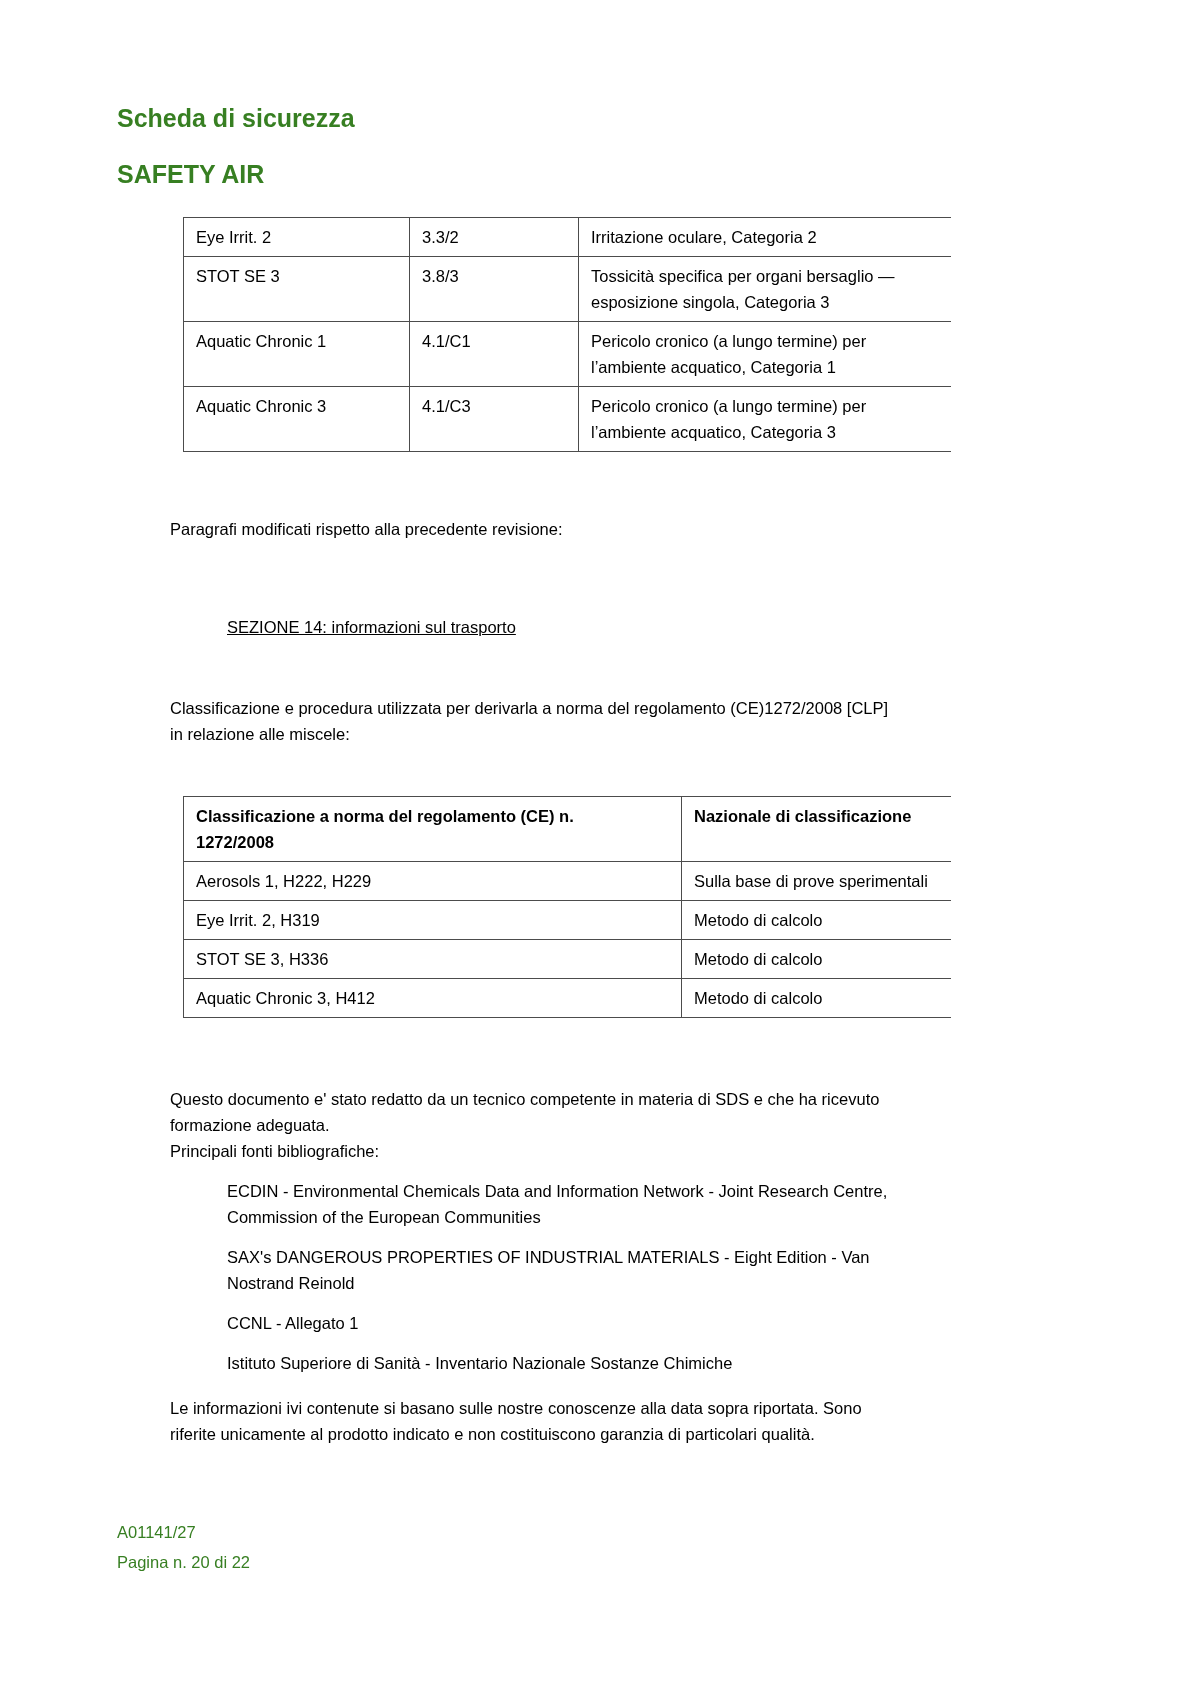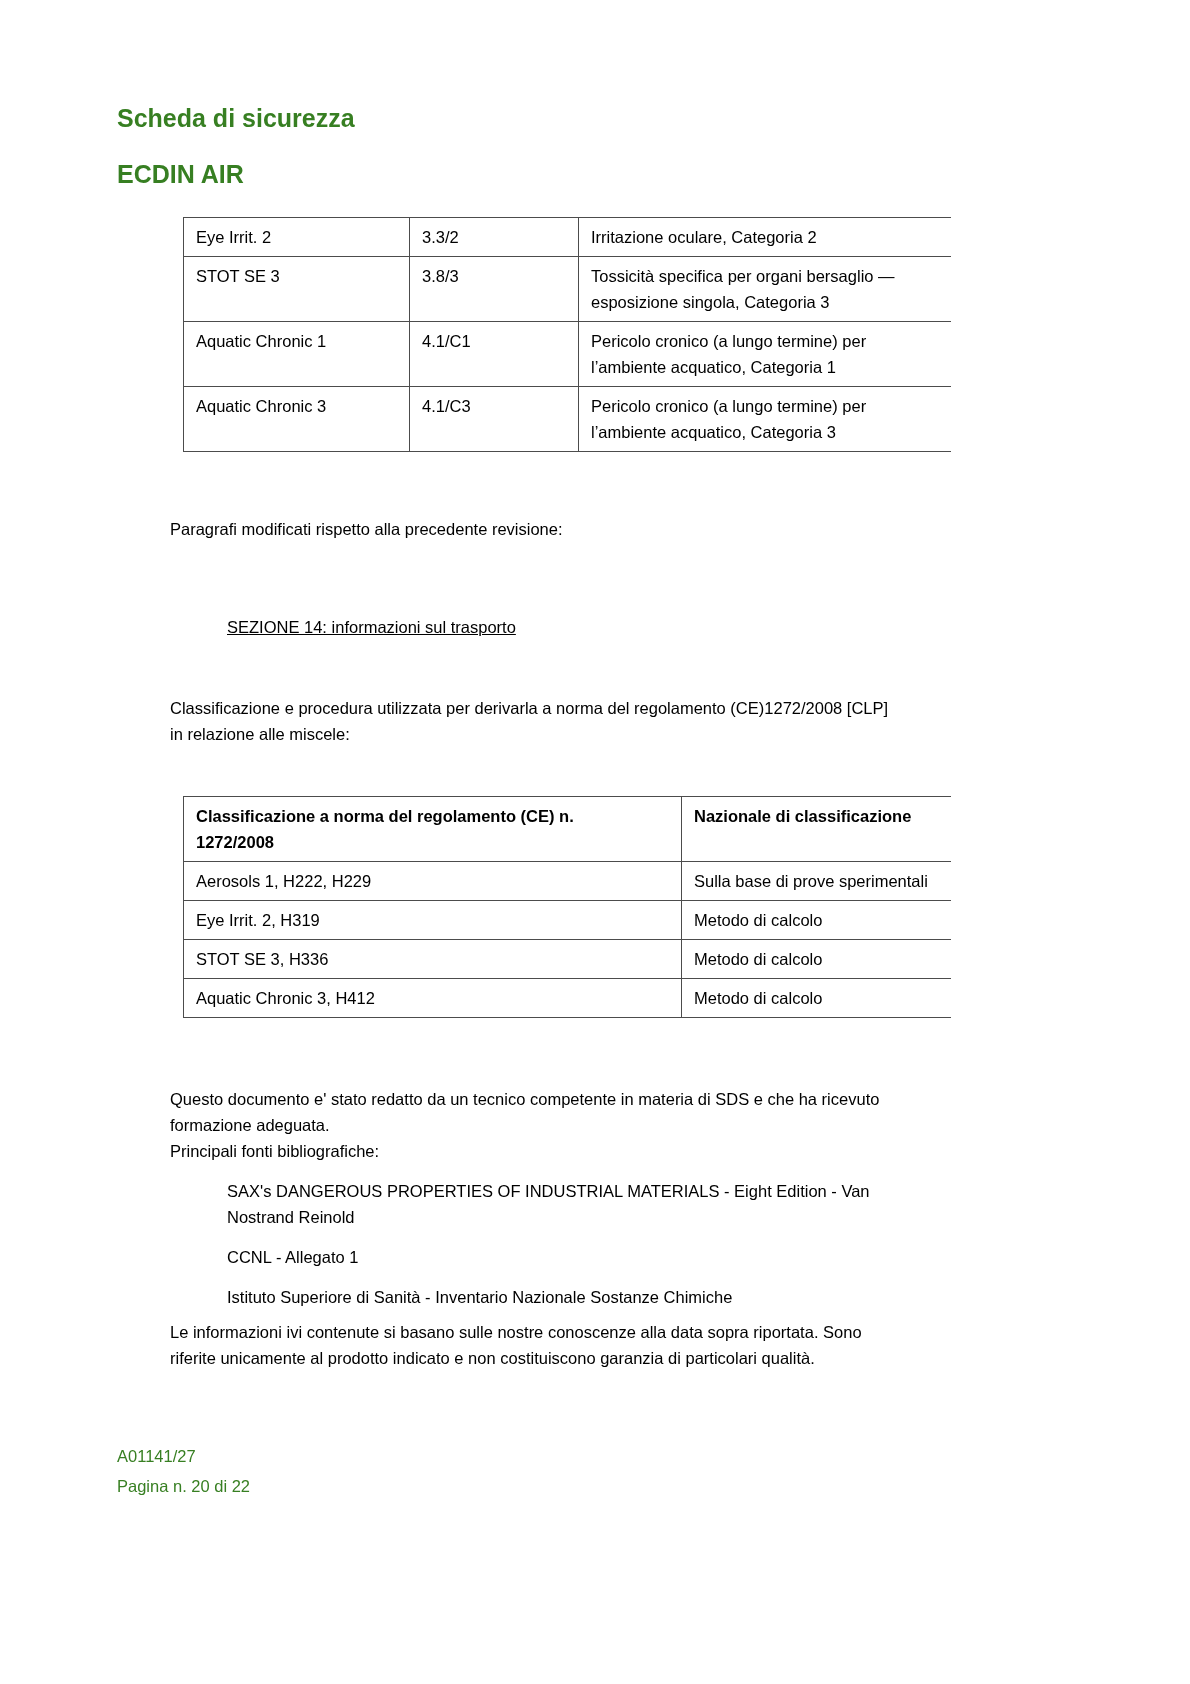--- a/index.html
+++ b/index.html
@@ -47,36 +47,36 @@
     width: 852px;
     white-space: pre-line;
   }
   .indent { margin-left: 227px; width: 795px; }
   .mt-modified   { margin-top: 64px; }
   .mt-section    { margin-top: 72px; text-decoration: underline; }
   .mt-classintro { margin-top: 55px; }
   .mt-technician { margin-top: 68px; }
   .mt-biblio     { }
   .mt-biblioitem { margin-top: 14px; }
-  .mt-disclaimer { margin-top: 9px; }
+  .mt-disclaimer { margin-top: 19px; }
   .footer-line {
     margin: 0 0 0 117px;
     color: #377f22;
     white-space: pre-line;
   }
   .mt-doccode  { margin-top: 72px; }
   .mt-pagenum  { margin-top: 4px; }
 </style>
 </head>
 <body>
 
 <div class="page">
 
   <h1 class="doc-title">Scheda di sicurezza</h1>
-  <h2 class="product-name">ECDIN AIR</h2>
+  <h2 class="product-name">SAFETY AIR</h2>
 
   <table class="hazard-table">
     <colgroup>
         <col style="width:226px">
         <col style="width:169px">
         <col style="width:442px">
       </colgroup>
     <tbody>
       <tr>
         <td>Eye Irrit. 2</td>
@@ -141,20 +141,22 @@
         <td>Metodo di calcolo</td>
       </tr>
     </tbody>
   </table>
 
   <p class="para mt-technician">Questo documento e' stato redatto da un tecnico competente in materia di SDS e che ha ricevuto
 formazione adeguata.</p>
 
   <p class="para mt-biblio">Principali fonti bibliografiche:</p>
 
+  <p class="para indent mt-biblioitem">ECDIN - Environmental Chemicals Data and Information Network - Joint Research Centre,
+Commission of the European Communities</p>
   <p class="para indent mt-biblioitem">SAX's DANGEROUS PROPERTIES OF INDUSTRIAL MATERIALS - Eight Edition - Van
 Nostrand Reinold</p>
   <p class="para indent mt-biblioitem">CCNL - Allegato 1</p>
   <p class="para indent mt-biblioitem">Istituto Superiore di Sanità - Inventario Nazionale Sostanze Chimiche</p>
 
   <p class="para mt-disclaimer">Le informazioni ivi contenute si basano sulle nostre conoscenze alla data sopra riportata. Sono
 riferite unicamente al prodotto indicato e non costituiscono garanzia di particolari qualità.</p>
 
   <p class="footer-line mt-doccode">A01141/27</p>
   <p class="footer-line mt-pagenum">Pagina n. 20 di 22</p>

